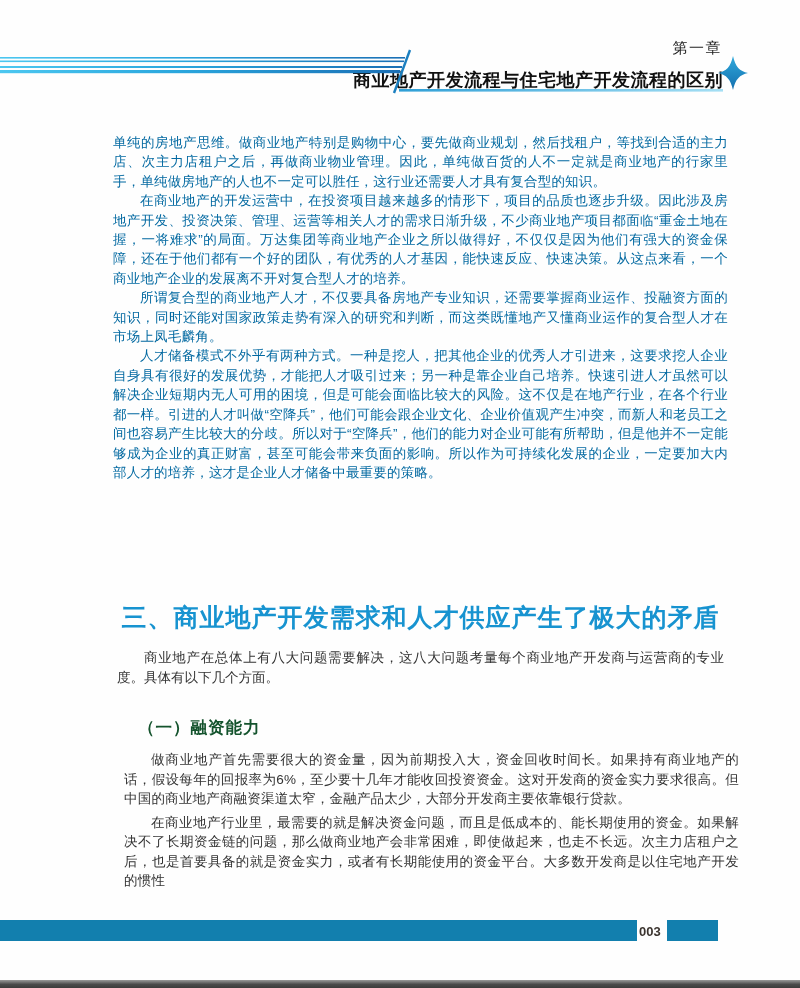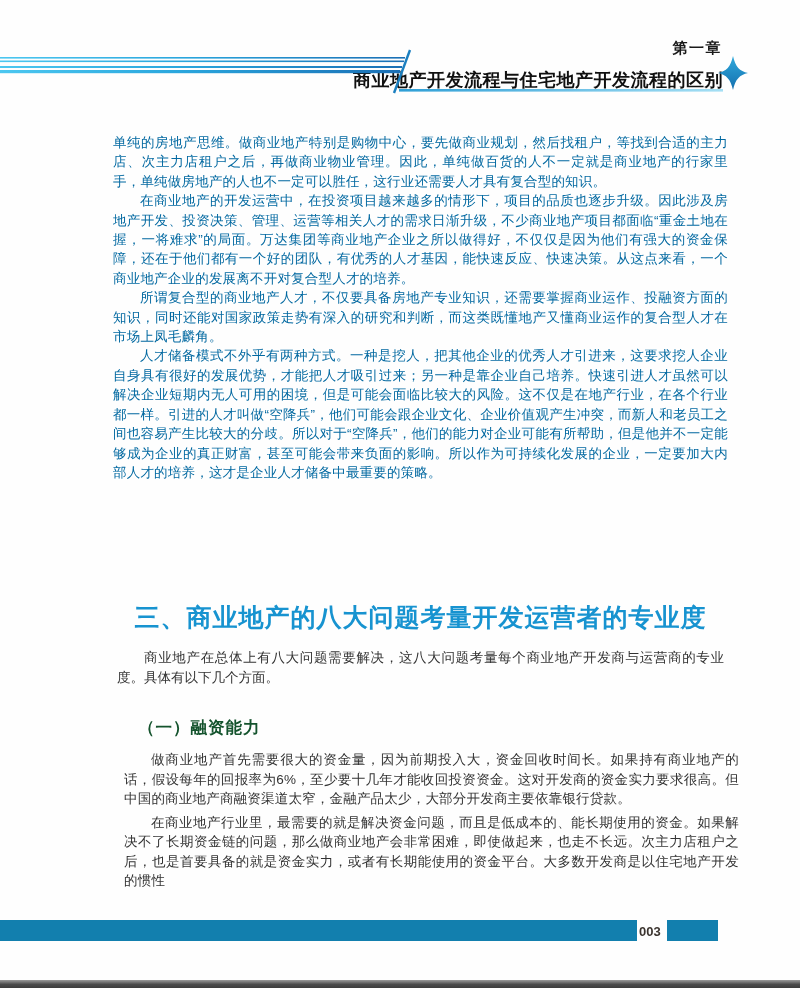--- a/index.html
+++ b/index.html
@@ -5,21 +5,21 @@
   html,body{margin:0;padding:0;}
   body{
     width:800px;height:988px;position:relative;background:#ffffff;overflow:hidden;
     font-family:"Liberation Sans","DejaVu Sans",sans-serif;
   }
   .page{position:absolute;inset:0;background:#fefefe;}
 
   
   .chapter-label{
     position:absolute;top:39px;right:78px;
-    font-size:15px;font-weight:bold;color:#1a1a1a;letter-spacing:1.5px;
+    font-size:15px;font-weight:normal;color:#1a1a1a;letter-spacing:1.5px;
   }
   .chapter-title{
     position:absolute;top:44px;right:77px;
     font-size:18px;font-weight:bold;color:#101010;letter-spacing:0.5px;
     white-space:nowrap;
     margin-top:24px;
   }
   .header-deco{position:absolute;left:0;top:40px;width:760px;height:60px;}
 
   
@@ -108,21 +108,21 @@
     <path d="M 733 16 C 735.5 27 739.5 31 748 33 C 739.5 35 735.5 39 733 50 C 730.5 39 726.5 35 718 33 C 726.5 31 730.5 27 733 16 Z" fill="url(#lgS)"></path>
   </svg>
 
   <div class="content">
     <p class="no-indent">单纯的房地产思维。做商业地产特别是购物中心，要先做商业规划，然后找租户，等找到合适的主力店、次主力店租户之后，再做商业物业管理。因此，单纯做百货的人不一定就是商业地产的行家里手，单纯做房地产的人也不一定可以胜任，这行业还需要人才具有复合型的知识。</p>
     <p>在商业地产的开发运营中，在投资项目越来越多的情形下，项目的品质也逐步升级。因此涉及房地产开发、投资决策、管理、运营等相关人才的需求日渐升级，不少商业地产项目都面临“重金土地在握，一将难求”的局面。万达集团等商业地产企业之所以做得好，不仅仅是因为他们有强大的资金保障，还在于他们都有一个好的团队，有优秀的人才基因，能快速反应、快速决策。从这点来看，一个商业地产企业的发展离不开对复合型人才的培养。</p>
     <p>所谓复合型的商业地产人才，不仅要具备房地产专业知识，还需要掌握商业运作、投融资方面的知识，同时还能对国家政策走势有深入的研究和判断，而这类既懂地产又懂商业运作的复合型人才在市场上凤毛麟角。</p>
     <p>人才储备模式不外乎有两种方式。一种是挖人，把其他企业的优秀人才引进来，这要求挖人企业自身具有很好的发展优势，才能把人才吸引过来；另一种是靠企业自己培养。快速引进人才虽然可以解决企业短期内无人可用的困境，但是可能会面临比较大的风险。这不仅是在地产行业，在各个行业都一样。引进的人才叫做“空降兵”，他们可能会跟企业文化、企业价值观产生冲突，而新人和老员工之间也容易产生比较大的分歧。所以对于“空降兵”，他们的能力对企业可能有所帮助，但是他并不一定能够成为企业的真正财富，甚至可能会带来负面的影响。所以作为可持续化发展的企业，一定要加大内部人才的培养，这才是企业人才储备中最重要的策略。</p>
   </div>
 
-  <div class="section-heading">三、商业地产的八大问题考量开发运营者的专业度</div>
+  <div class="section-heading">三、商业地产开发需求和人才供应产生了极大的矛盾</div>
 
   <div class="section-intro">
     <p>商业地产在总体上有八大问题需要解决，这八大问题考量每个商业地产开发商与运营商的专业度。具体有以下几个方面。</p>
   </div>
 
   <div class="subsection-heading">（一）融资能力</div>
 
   <div class="sub-content">
     <p>做商业地产首先需要很大的资金量，因为前期投入大，资金回收时间长。如果持有商业地产的话，假设每年的回报率为6%，至少要十几年才能收回投资资金。这对开发商的资金实力要求很高。但中国的商业地产商融资渠道太窄，金融产品太少，大部分开发商主要依靠银行贷款。</p>
     <p>在商业地产行业里，最需要的就是解决资金问题，而且是低成本的、能长期使用的资金。如果解决不了长期资金链的问题，那么做商业地产会非常困难，即使做起来，也走不长远。次主力店租户之后，也是首要具备的就是资金实力，或者有长期能使用的资金平台。大多数开发商是以住宅地产开发的惯性</p>

